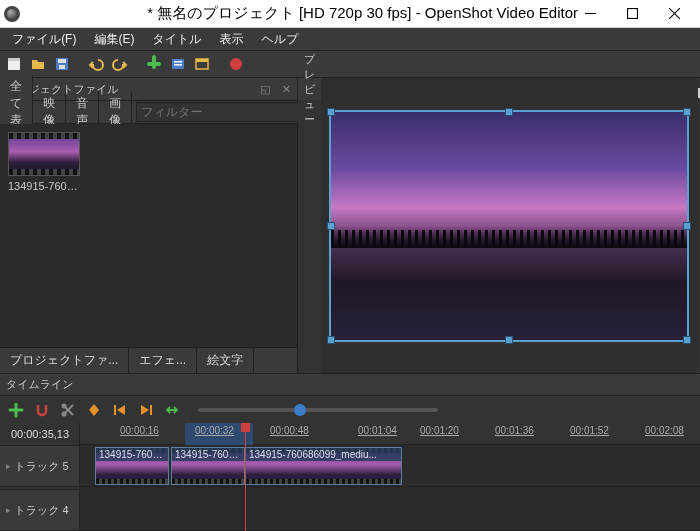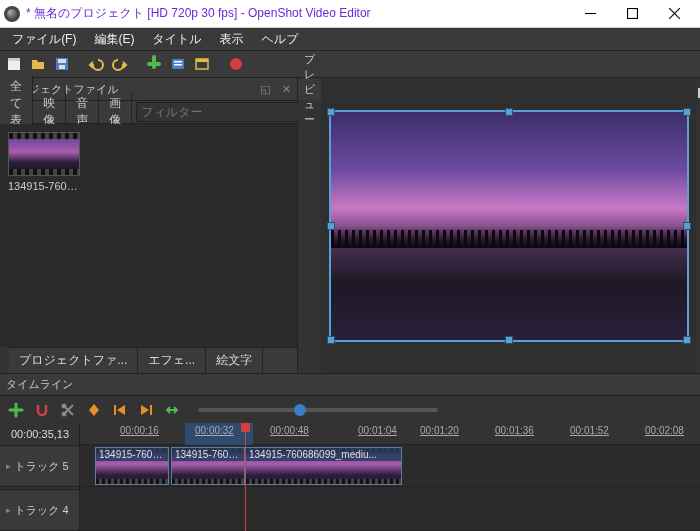--- a/index.html
+++ b/index.html
@@ -1,21 +1,21 @@
 <!DOCTYPE html>
 <html><head>
 <meta charset="utf-8">
 <style>
 * { margin: 0; padding: 0; box-sizing: border-box; user-select: none; }
 body { width: 700px; height: 531px; background: #2a2a2a; font-family: "Segoe UI", Arial, sans-serif; font-size: 12px; color: #ddd; overflow: hidden; }
 
 .titlebar { height: 28px; background: #fff; display: flex; align-items: center; padding: 0 4px; border-bottom: 1px solid #ccc; }
 .titlebar-icon { width: 16px; height: 16px; background: #444; border-radius: 50%; margin-right: 6px; position:relative;}
 .titlebar-icon::after{content:""; position:absolute; left:3px; top:3px; width:10px;height:10px;border-radius:50%;background:radial-gradient(circle at 30% 30%, #aaa,#333);}
-.titlebar-text { flex: 1; color: #6d28d9; font-size: 12px; }
+.titlebar-text { flex: 1; color: #000000; font-size: 15px; text-align: right; }
 .winbtns { display: flex; gap: 18px; margin-right: 10px; }
 .winbtn { width: 24px; height: 24px; display: flex; align-items: center; justify-content: center; color: #000; font-size: 12px; }
 .winbtn svg{width:11px;height:11px;}
 
 .menubar { height: 22px; background: #3a3a3a; display: flex; align-items: center; padding: 0 4px; gap: 2px; }
 .menuitem { padding: 2px 8px; color: #eee; font-size: 12px; }
 
 .toolbar { height: 28px; background: #3a3a3a; display: flex; align-items: center; padding: 2px 4px; gap: 4px; border-top: 1px solid #222; border-bottom: 1px solid #222; }
 .tbtn { width: 20px; height: 20px; display: flex; align-items: center; justify-content: center; }
 .tsep { width: 6px; }
@@ -31,21 +31,21 @@
 .fttab.active { background:#3a3a3a;}
 .filterinput { flex:1; background: #333; border: 1px solid #222; height: 20px; margin:2px 4px; padding: 0 4px; color: #999; font-size:12px;}
 
 .projfiles { flex: 1; background: #2b2b2b; padding: 8px; overflow:hidden;}
 .thumb { width: 72px; display:inline-block; text-align:center;}
 .thumbimg { width: 72px; height: 44px; background: linear-gradient(180deg,#5b3d8e 0%,#a85db0 45%,#2a1f3a 70%,#1b1420 100%); border:1px solid #555; position:relative;}
 .thumbimg::before,.thumbimg::after{content:"";position:absolute;left:0;right:0;height:6px;background:repeating-linear-gradient(90deg,#111 0 4px,#444 4px 8px);}
 .thumbimg::before{top:0;} .thumbimg::after{bottom:0;}
 .thumblabel { font-size: 11px; color: #ccc; margin-top:4px; white-space:nowrap; overflow:hidden; text-overflow:ellipsis;}
 
-.bottomtabs { height: 26px; display: flex; background: #3a3a3a; border-top:1px solid #222;margin-left:9px;}
+.bottomtabs { height: 26px; display: flex; background: #3a3a3a; border-top:1px solid #222;}
 .btab { padding: 4px 10px; color: #ddd; font-size: 12px; border-right:1px solid #222;}
 
 .rightpanel { flex: 1; background: #333; display: flex; flex-direction: row; }
 .preview { flex: 1; display: flex; align-items: center; justify-content: center; background: #2f2f2f; padding:8px;}
 .previewframe { width: 360px; height: 232px; background: linear-gradient(180deg,#3b2e6b 0%,#6a4aa0 25%,#c878c5 42%,#4a2f55 58%,#1f1825 75%,#28203a 100%); border: 2px solid #5aa0d0; position:relative;}
 .previewframe .handle{position:absolute;width:8px;height:8px;background:#5aa0d0;border:1px solid #2a5070;}
 .h-tl{top:-4px;left:-4px}.h-tr{top:-4px;right:-4px}.h-bl{bottom:-4px;left:-4px}.h-br{bottom:-4px;right:-4px}
 .h-t{top:-4px;left:calc(50% - 4px)}.h-b{bottom:-4px;left:calc(50% - 4px)}.h-l{left:-4px;top:calc(50% - 4px)}.h-r{right:-4px;top:calc(50% - 4px)}
 .silhouette{position:absolute;bottom:40%;left:0;right:0;height:22px;background:linear-gradient(0deg,#0d0810,transparent);}
 .silhouette::before{content:"";position:absolute;left:0;right:0;bottom:0;height:18px;background:repeating-linear-gradient(90deg,#0d0810 0 3px,transparent 3px 7px);}

